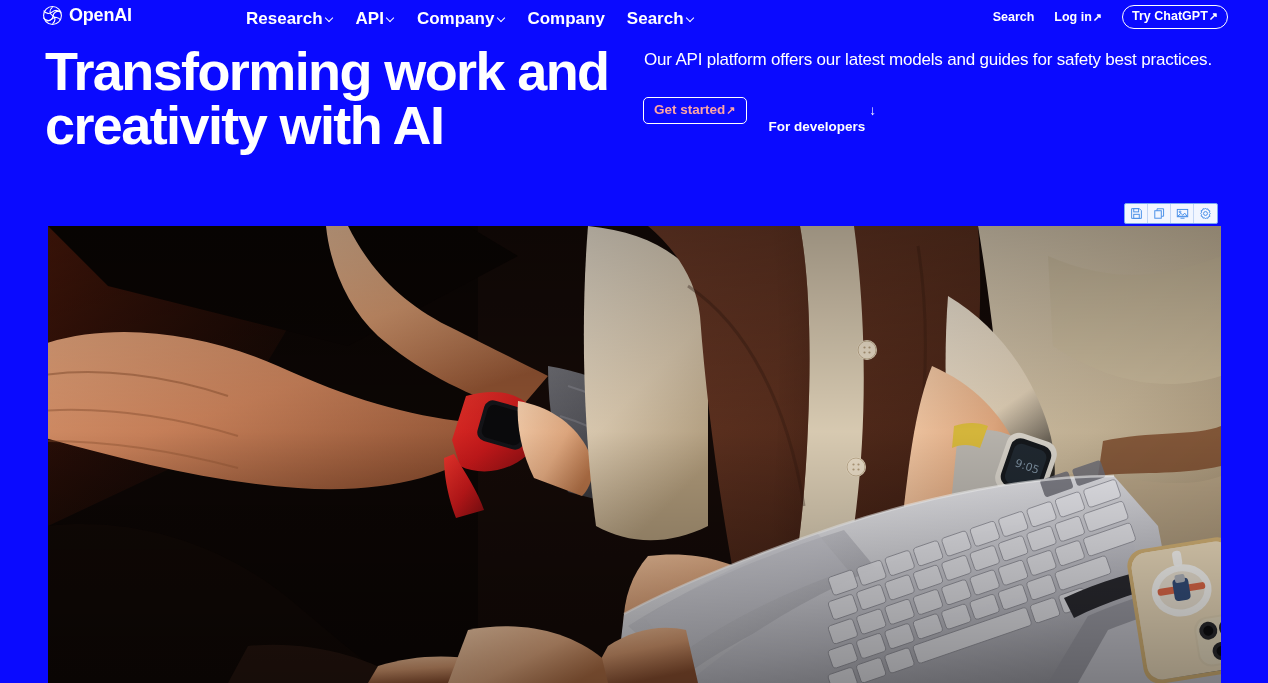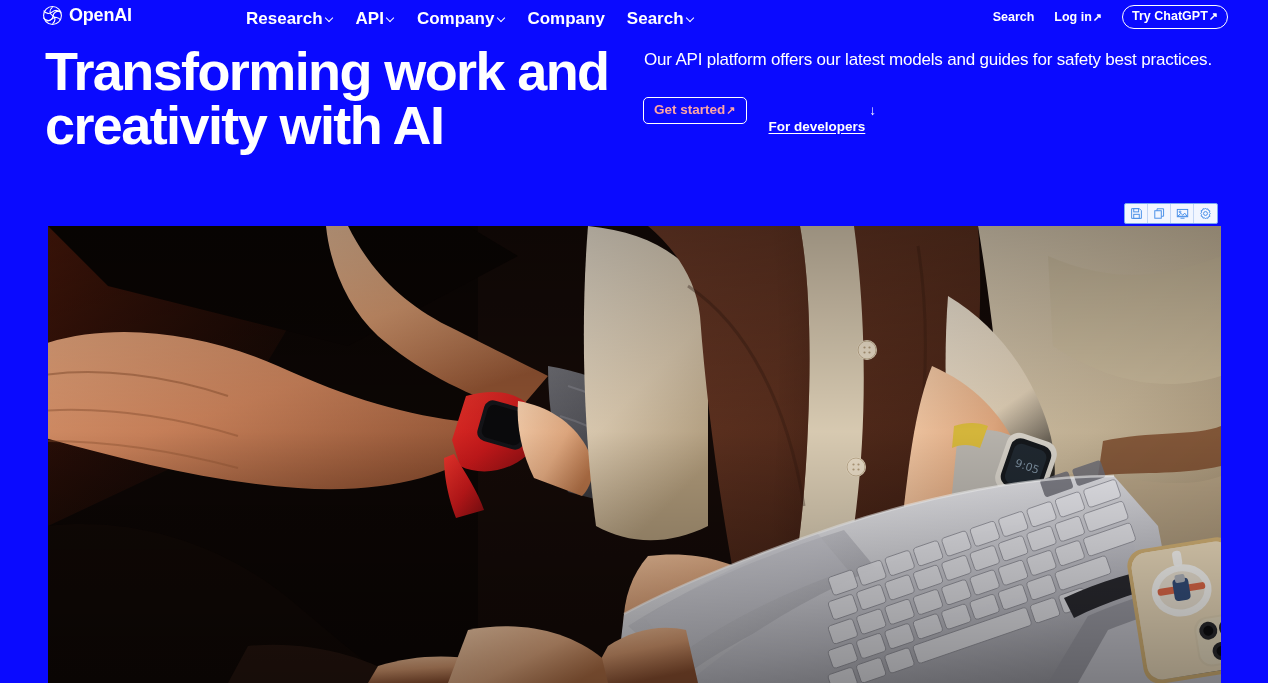--- a/index.html
+++ b/index.html
@@ -167,21 +167,20 @@
     font-size: 13.5px;
     font-weight: bold;
     color: #ffffff;
     white-space: nowrap;
     cursor: pointer;
     display: flex;
     align-items: center;
     gap: 4px;
   }
   .link-underline .lbl {
-    text-decoration: underline;
     text-underline-offset: 2px;
     margin-top: 32px;
   }
 
   
   .img-toolbar {
     position: absolute;
     left: 1124px;
     top: 203px;
     display: flex;

